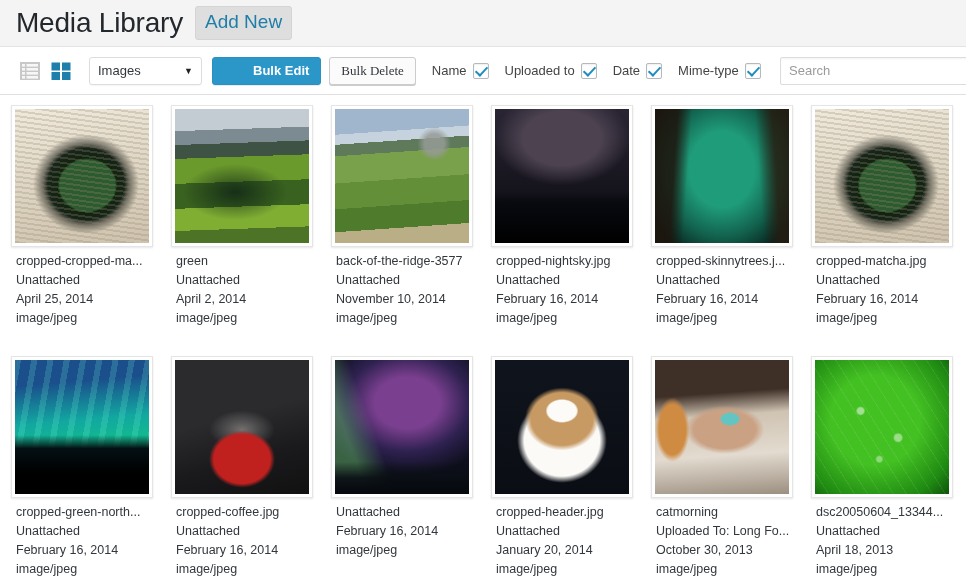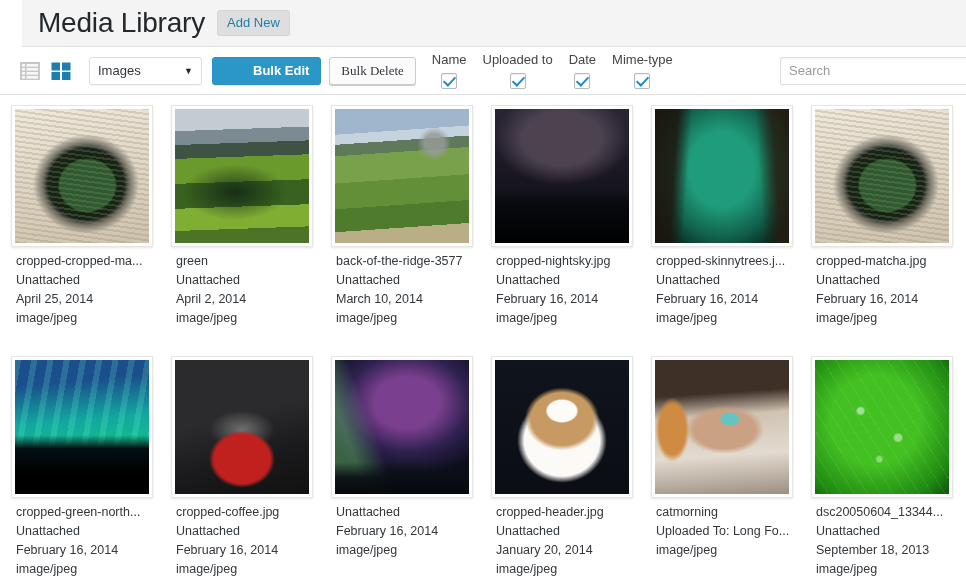--- a/index.html
+++ b/index.html
@@ -19,38 +19,37 @@
   }
 
   
   .page-header {
     height: 47px;
     background: #f4f4f4;
     border-bottom: 1px solid #e3e3e3;
     display: flex;
     align-items: center;
     padding-left: 16px;
-    margin-left: 22px;
   }
 
   .page-title {
     font-size: 28px;
     font-weight: normal;
     line-height: 1.1;
     color: #23282d;
     letter-spacing: -0.2px;
   }
 
   .add-new-btn {
     margin-left: 12px;
     background: #dedede;
     color: #1e7ea8;
     border: 1px solid #d4d4d4;
     border-radius: 3px;
-    font-size: 13px;
+    font-size: 19px;
     font-weight: normal;
     padding: 4px 9px 5px;
     line-height: 1.2;
     cursor: pointer;
     font-family: "Liberation Sans", sans-serif;
   }
 
   
   .toolbar {
     height: 48px;
@@ -137,21 +136,20 @@
   .check-group {
     display: flex;
     align-items: center;
     gap: 16px;
   }
   .check-item {
     display: flex;
     align-items: center;
     gap: 6px;
     cursor: pointer;
-    flex-direction: column;
   }
   .check-label {
     font-size: 13px;
     color: #444;
     white-space: nowrap;
   }
   .checkbox {
     width: 16px;
     height: 16px;
     border: 1px solid #b4b9be;
@@ -325,21 +323,21 @@
         <div class="meta-line">image/jpeg</div>
       </div>
     </div>
     <div class="media-item">
       <div class="thumb-frame">
         <div class="thumb-img" style="background-image: radial-gradient(circle at 74% 26%, rgba(150, 155, 150, 0.85) 0px, rgba(150, 155, 150, 0.85) 7%, rgba(0, 0, 0, 0) 12%), linear-gradient(176deg, rgb(159, 182, 204) 0px, rgb(159, 182, 204) 18%, rgb(198, 211, 222) 18%, rgb(198, 211, 222) 25%, rgb(94, 122, 90) 25%, rgb(94, 122, 90) 33%, rgb(121, 160, 74) 33%, rgb(121, 160, 74) 52%, rgb(98, 143, 55) 52%, rgb(98, 143, 55) 70%, rgb(78, 123, 44) 70%, rgb(78, 123, 44) 86%, rgb(185, 174, 134) 86%, rgb(185, 174, 134) 100%);"></div>
       </div>
       <div class="media-meta">
         <div class="meta-line meta-name">back-of-the-ridge-3577</div>
         <div class="meta-line">Unattached</div>
-        <div class="meta-line">March 10, 2014</div>
+        <div class="meta-line">November 10, 2014</div>
         <div class="meta-line">image/jpeg</div>
       </div>
     </div>
     <div class="media-item">
       <div class="thumb-frame">
         <div class="thumb-img" style="background-image: linear-gradient(rgba(0, 0, 0, 0) 62%, rgb(8, 10, 16) 70%, rgb(0, 0, 0) 100%), radial-gradient(65% 45% at 50% 22%, rgb(76, 66, 80) 0px, rgb(76, 66, 80) 45%, rgba(0, 0, 0, 0) 78%), linear-gradient(rgb(42, 37, 52), rgb(22, 20, 29) 58%, rgb(10, 10, 16));"></div>
       </div>
       <div class="media-meta">
         <div class="meta-line meta-name">cropped-nightsky.jpg</div>
         <div class="meta-line">Unattached</div>
@@ -412,27 +410,28 @@
         <div class="meta-line">image/jpeg</div>
       </div>
     </div>
     <div class="media-item">
       <div class="thumb-frame">
         <div class="thumb-img" style="background-image: radial-gradient(16% 30% at 13% 52%, rgb(207, 139, 66) 0px, rgb(207, 139, 66) 62%, rgba(0, 0, 0, 0) 80%), radial-gradient(9% 6% at 56% 44%, rgb(98, 197, 194) 0px, rgb(98, 197, 194) 70%, rgba(0, 0, 0, 0) 86%), radial-gradient(36% 22% at 52% 52%, rgb(202, 161, 131) 0px, rgb(202, 161, 131) 64%, rgba(0, 0, 0, 0) 82%), linear-gradient(176deg, rgb(62, 47, 39) 0px, rgb(62, 47, 39) 26%, rgb(207, 195, 178) 42%, rgb(227, 219, 208) 70%, rgb(156, 143, 128) 100%);"></div>
       </div>
       <div class="media-meta">
         <div class="meta-line meta-name">catmorning</div>
         <div class="meta-line"><span>Uploaded To: </span><span class="meta-link">Long Fo</span><span>...</span></div>
+        <div class="meta-line">October 30, 2013</div>
         <div class="meta-line">image/jpeg</div>
       </div>
     </div>
     <div class="media-item">
       <div class="thumb-frame">
         <div class="thumb-img" style="background-image: radial-gradient(circle at 34% 38%, rgba(255, 255, 255, 0.5) 0px, rgba(255, 255, 255, 0.5) 2.5%, rgba(0, 0, 0, 0) 4%), radial-gradient(circle at 62% 58%, rgba(255, 255, 255, 0.45) 0px, rgba(255, 255, 255, 0.45) 3%, rgba(0, 0, 0, 0) 4.5%), radial-gradient(circle at 48% 74%, rgba(255, 255, 255, 0.4) 0px, rgba(255, 255, 255, 0.4) 2%, rgba(0, 0, 0, 0) 3.5%), repeating-linear-gradient(58deg, rgba(255, 255, 255, 0.08) 0px, rgba(255, 255, 255, 0.08) 1px, rgba(0, 0, 0, 0) 1px, rgba(0, 0, 0, 0) 11px), radial-gradient(80% 80% at 45% 45%, rgb(67, 192, 34) 0px, rgb(67, 192, 34) 42%, rgb(31, 138, 18) 78%, rgb(12, 74, 9) 100%);"></div>
       </div>
       <div class="media-meta">
         <div class="meta-line meta-name">dsc20050604_13344...</div>
         <div class="meta-line">Unattached</div>
-        <div class="meta-line">September 18, 2013</div>
+        <div class="meta-line">April 18, 2013</div>
         <div class="meta-line">image/jpeg</div>
       </div>
     </div>
   </div>
 
 </body></html>

